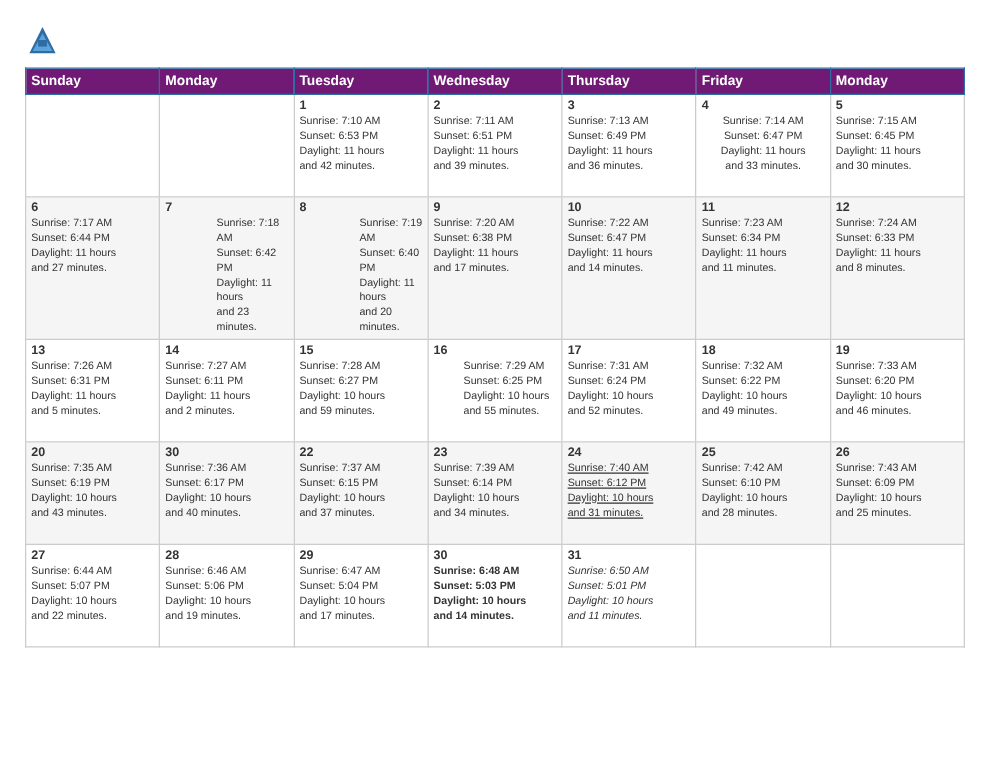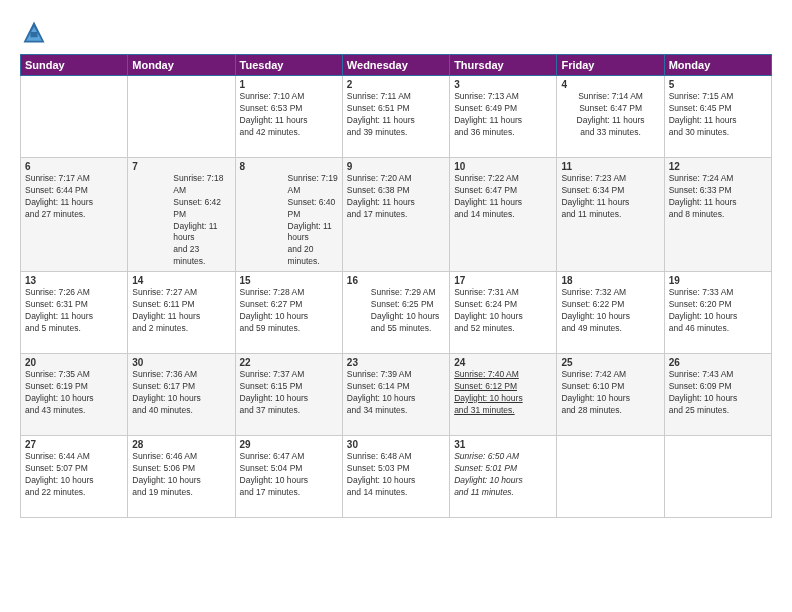--- a/index.html
+++ b/index.html
@@ -344,21 +344,21 @@
           </td>
           <td>
             <span class="day-num">29</span>
             <div class="day-info" style="white-space: pre-line;">Sunrise: 6:47 AM
 Sunset: 5:04 PM
 Daylight: 10 hours
 and 17 minutes.</div>
           </td>
           <td>
             <span class="day-num">30</span>
-            <div class="day-info" style="white-space: pre-line;">Sunrise: 6:48 AM
+            <div class="day-info" style="white-space: pre-line; font-weight: bold;">Sunrise: 6:48 AM
 Sunset: 5:03 PM
 Daylight: 10 hours
 and 14 minutes.</div>
           </td>
           <td>
             <span class="day-num">31</span>
             <div class="day-info" style="white-space: pre-line; font-style: italic;">Sunrise: 6:50 AM
 Sunset: 5:01 PM
 Daylight: 10 hours
 and 11 minutes.</div>

